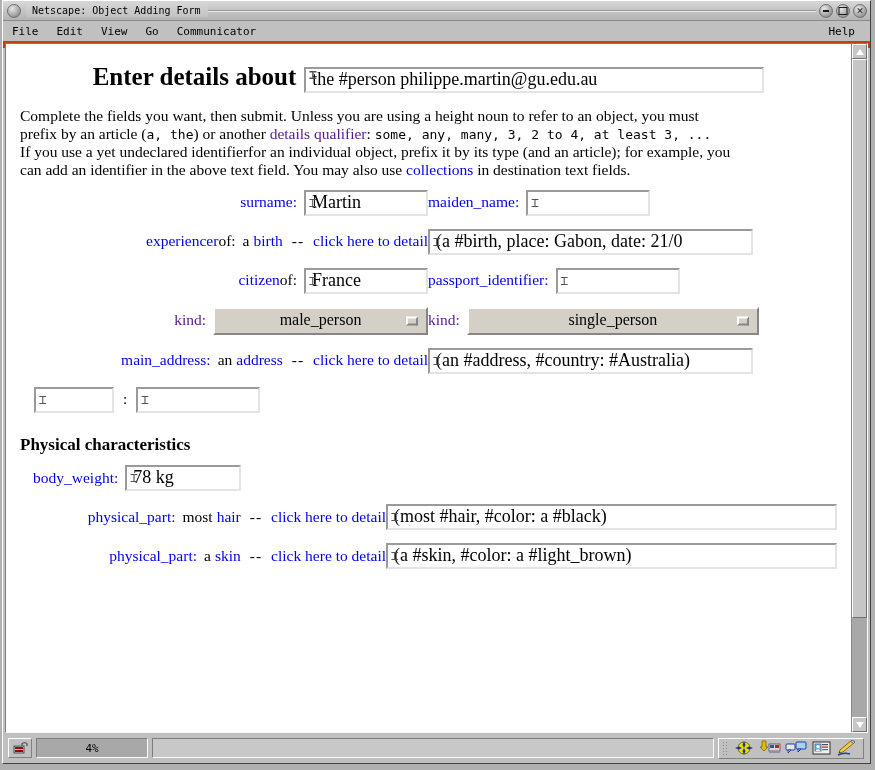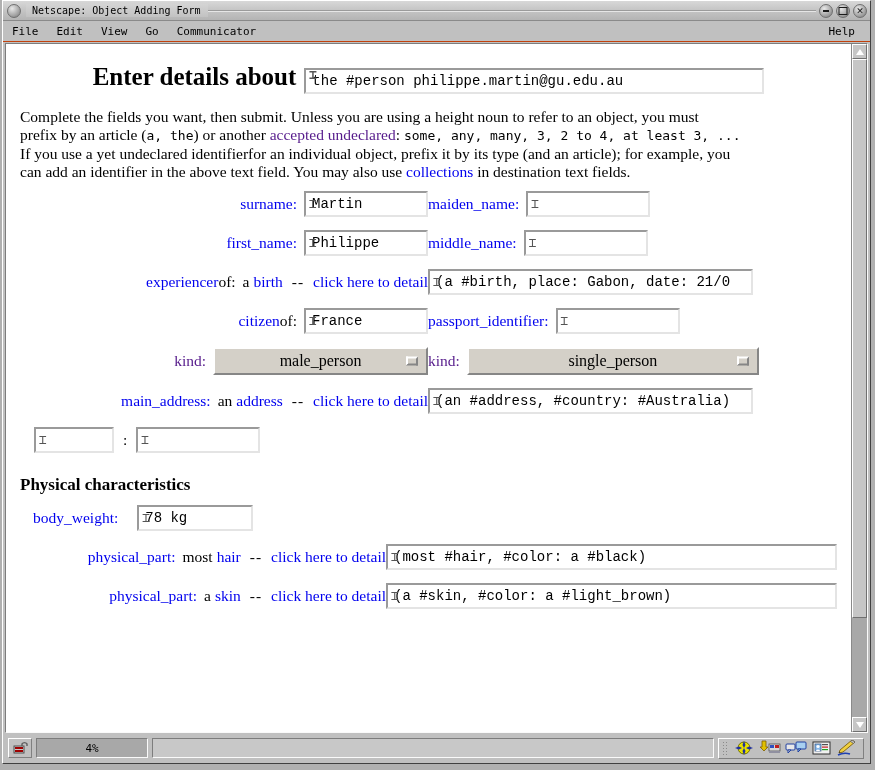--- a/index.html
+++ b/index.html
@@ -77,21 +77,21 @@
     font-size: 9px; line-height: 9px;
     color: #1a1a1a;
   }
   .tb-btn.min i { width: 6px; height: 2px; background: #1a1a1a; }
   .tb-btn.max i { width: 7px; height: 6px; border: 1px solid #1a1a1a; background: transparent; }
 
   
   #menubar {
     height: 20px;
     background: #c0c0c0;
-    border-bottom: 1px solid #c2410c;
+    border-bottom: 7px solid #c2410c;
     display: flex; align-items: center;
     font-family: "DejaVu Sans Mono", monospace;
     font-size: 11px;
     color: #000;
     position: relative;
   }
   .menu-item { padding: 0 9px; line-height: 19px; cursor: default; white-space: nowrap; }
   #menu-help { position: absolute; right: 6px; }
 
   
@@ -261,22 +261,22 @@
   .cellL.leftpad { justify-content: flex-start; padding-left: 14px; }
   .cellR {
     flex: 1;
     display: flex; align-items: center; justify-content: flex-start;
     box-sizing: border-box;
   }
   .lbl { white-space: nowrap; margin-right: 7px; }
 
   
   .tin {
-    font-family: Liberation Mono, monospace;
-    font-size: 14px;
+    font-family: Liberation Serif, serif;
+    font-size: 18px;
     color: #000;
     background: #ffffff;
     border: 2px solid;
     border-color: #9a9a9a #e4e4e4 #e4e4e4 #9a9a9a;
     padding: 2px 3px 2px 6px;
     box-sizing: border-box;
     height: 26px;
     outline: none;
     position: relative;
   }
@@ -369,21 +369,21 @@
             <input class="tin w460" type="text" value="the #person philippe.martin@gu.edu.au" style="">
             <span class="caretbar"></span>
           </span>
         </h1>
 
         <div id="intro">
           <div class="line">
             <span>Complete the fields you want, then submit. Unless you are using a height noun to refer to an object, you must</span>
           </div>
           <div class="line">
-            <span>prefix by an article (</span><span class="mono">a</span><span class="mono">, </span><span class="mono">the</span><span>) or another </span><a href="#" class="vlink">accepted undeclared</a><span>: </span><span class="mono">some, any, many, 3, 2 to 4, at least 3, ...</span>
+            <span>prefix by an article (</span><span class="mono">a</span><span class="mono">, </span><span class="mono">the</span><span>) or another </span><a href="#" class="vlink">details qualifier</a><span>: </span><span class="mono">some, any, many, 3, 2 to 4, at least 3, ...</span>
           </div>
           <div class="line">
             <span>If you use a yet undeclared identifierfor an individual object, prefix it by its type (and an article); for example, you</span>
           </div>
           <div class="line">
             <span>can add an identifier in the above text field. You may also use </span><a href="#" class="link">collections</a><span> in destination text fields.</span>
           </div>
         </div>
 
 
@@ -399,36 +399,20 @@
             </div>
             <div class="cellR">
               <a href="#" class="link lbl">maiden_name:</a>
               <span class="inwrap">
                 <input class="tin w124" type="text" value="" style="">
                 <span class="caretbar"></span>
               </span>
             </div>
           </div>
 
-          <div class="row">
-            <div class="cellL">
-              <a href="#" class="link lbl">first_name:</a>
-              <span class="inwrap">
-                <input class="tin w124" type="text" value="Philippe" style="">
-                <span class="caretbar"></span>
-              </span>
-            </div>
-            <div class="cellR">
-              <a href="#" class="link lbl">middle_name:</a>
-              <span class="inwrap">
-                <input class="tin w124" type="text" value="" style="">
-                <span class="caretbar"></span>
-              </span>
-            </div>
-          </div>
 
           <div class="row">
             <div class="cellL">
               <a href="#" class="link">experiencer</a>
                 <span class="lbl"> of:</span>
               <span class="art">a</span>
               <a href="#" class="link">birth</a>
               <span class="dashes">--</span>
               <a href="#" class="link">click here to detail</a>
             </div>
@@ -505,21 +489,21 @@
             </div>
             <div class="cellR"></div>
           </div>
         </div>
 
         <h2 class="section">Physical characteristics</h2>
 
         <div class="rows">
 
           <div class="row">
-            <div class="cellR" style="padding-left:13px;gap:12px;">
+            <div class="cellR" style="padding-left:13px;">
               <a href="#" class="link lbl">body_weight:</a>
               <span class="inwrap">
                 <input class="tin w116" type="text" value="78 kg" style="">
                 <span class="caretbar"></span>
               </span>
             </div>
           </div>
 
           <div class="row">
             <div class="cellL" style="width:376px;">

